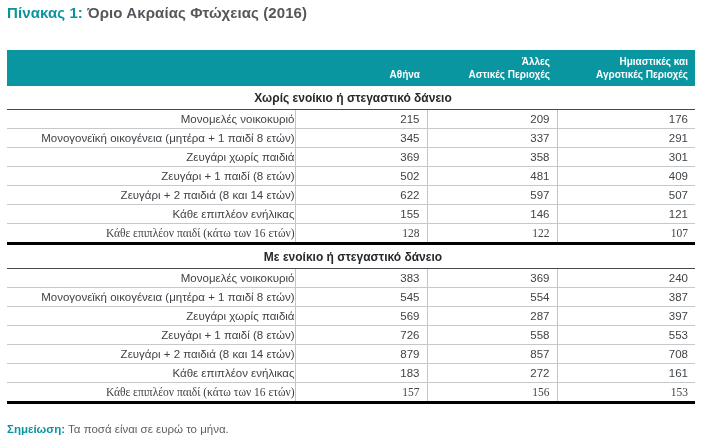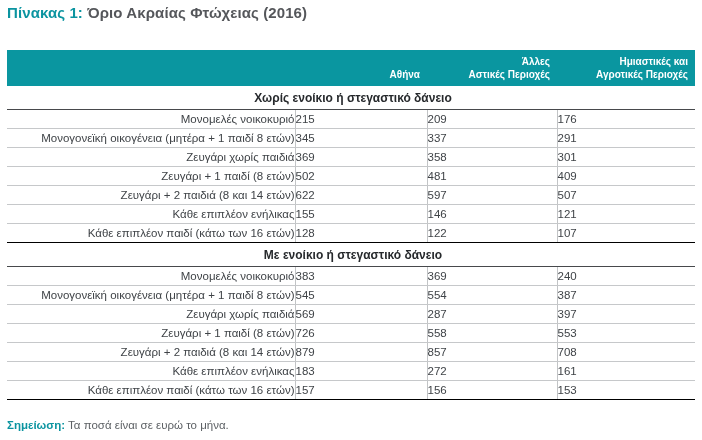--- a/index.html
+++ b/index.html
@@ -51,23 +51,23 @@
     border-bottom:1px solid #47494c;
   }
   tr.data-row td {
     font-size:11.5px;
     color:#3f4347;
     height:19px;
     padding:3px 0 3px 4px;
     border-bottom:1px solid #c6c8ca;
   }
   tr.data-row td.cell-label { text-align:right; border-right:1px solid #c2c4c6; }
-  tr.data-row td.cell-val   { text-align:left; padding:3px 7px 3px 0; border-right:1px solid #c2c4c6; }
+  tr.data-row td.cell-val   { text-align:right; padding:3px 7px 3px 0; border-right:1px solid #c2c4c6; }
   tr.data-row td.cell-val.last { border-right:none; }
-  tr.data-row.dark-bottom td { border-bottom:1px solid #000000; }
+  tr.data-row.dark-bottom td { border-bottom:3px solid #000000;font-family:Liberation Serif, serif; }
 
   
   .notes { margin-top:17px; font-size:11.5px; line-height:16px; color:#5d6165; }
   .note-label { color:#0b94a0; font-weight:bold; }
 </style>
 </head>
 <body>
 
 <div class="page">
 

